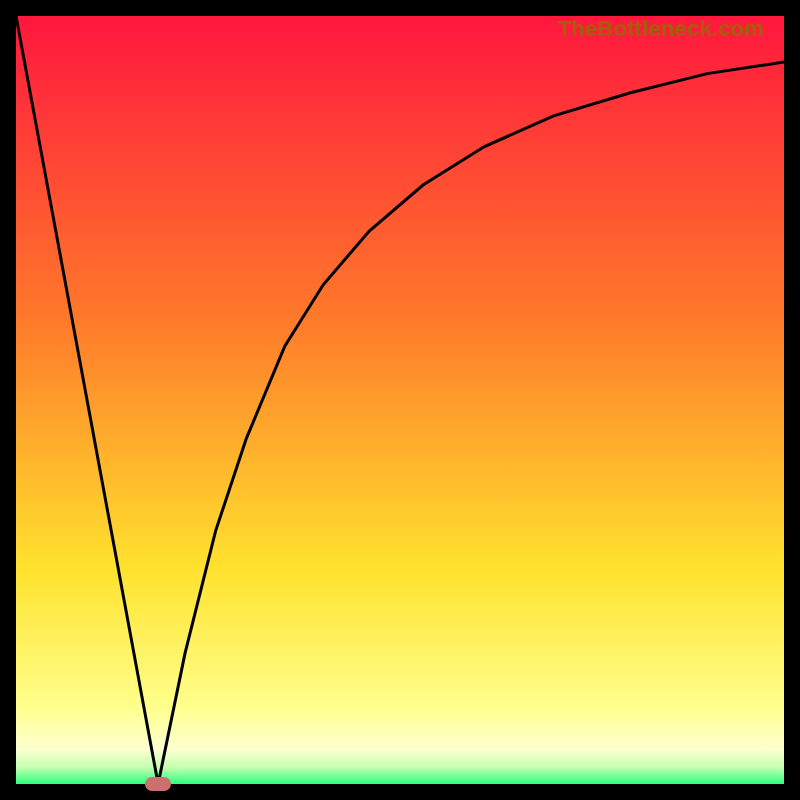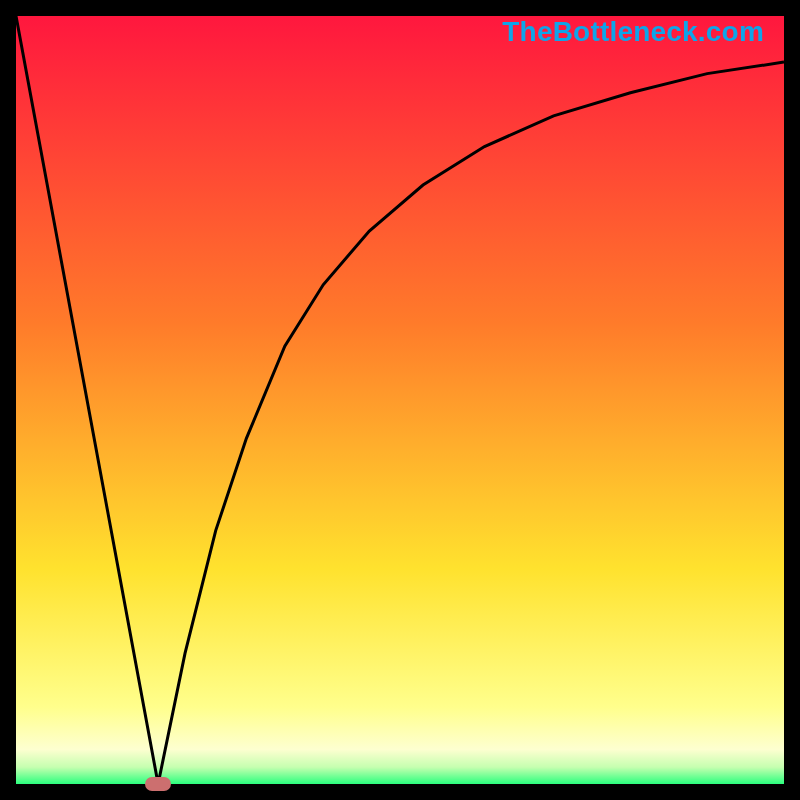--- a/index.html
+++ b/index.html
@@ -23,23 +23,23 @@
     left: 0;
     top: 0;
     width: 768px;
     height: 768px;
   }
   .watermark {
     position: absolute;
     top: 0;
     right: 20px;
     font-family: Arial, Helvetica, sans-serif;
-    font-size: 28px;
+    font-size: 22px;
     font-weight: 600;
-    color: #0ea5e9;
+    color: #a16207;
     letter-spacing: 0.2px;
   }
   .marker {
     position: absolute;
     width: 26px;
     height: 14px;
     border-radius: 7px;
     background: #cc6f6f;
     transform: translate(-50%, -50%);
   }

